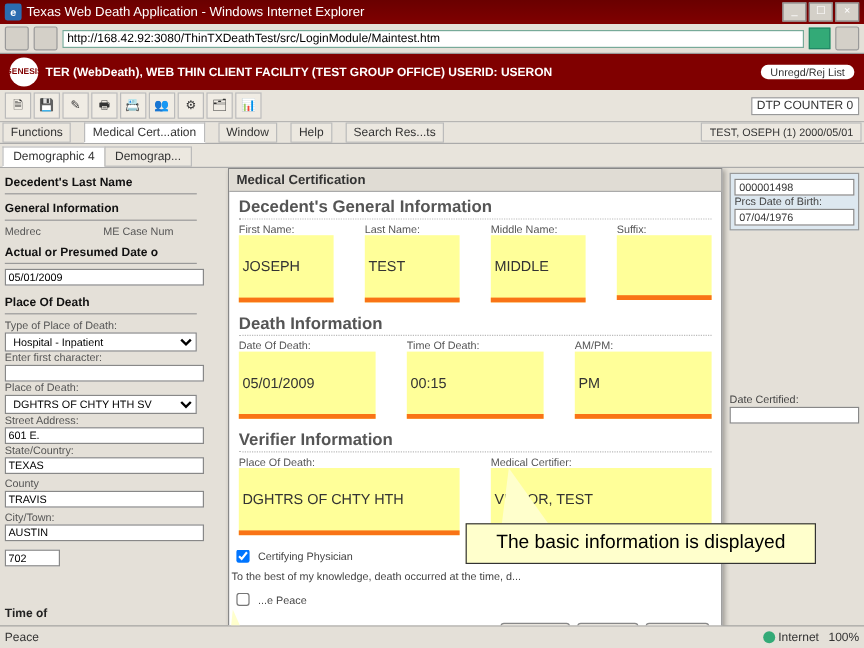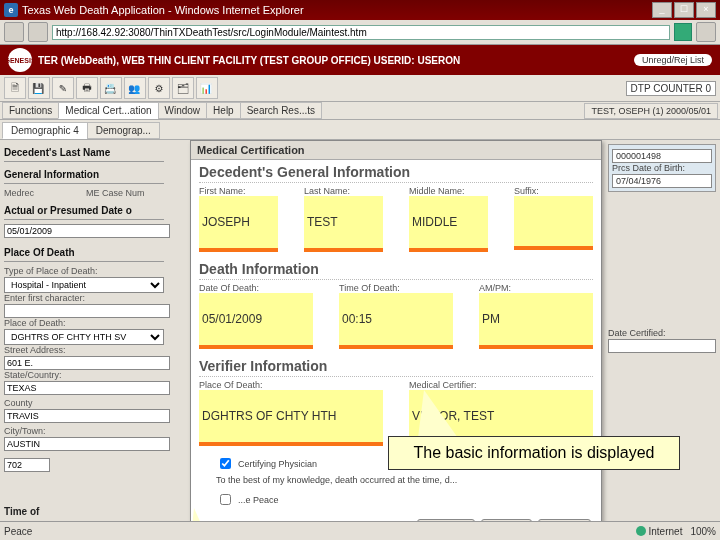--- a/index.html
+++ b/index.html
@@ -14,21 +14,21 @@
 .addrbar input{flex:1;font-size:10px;padding:1px 3px;border:1px solid #7a9;background:#fff}
 .addrbar .go{width:16px;height:16px;background:#3a7;border:1px solid #286}
 .appheader{background:#800000;color:#fff;padding:3px 8px;display:flex;align-items:center;font-size:10px;font-weight:bold}
 .appheader .logo{width:24px;height:24px;background:#fff;border-radius:12px;margin-right:6px;display:flex;align-items:center;justify-content:center;font-size:7px;color:#800000}
 .appheader .apptitle{flex:1}
 .appheader .unreg{background:#fff;color:#333;border-radius:8px;padding:1px 8px;font-size:9px;font-weight:normal;cursor:pointer}
 .iconbar{background:#e8e4dc;padding:2px 4px;display:flex;gap:2px;border-bottom:1px solid #aaa;align-items:center}
 .ibtn{width:20px;height:20px;background:#f0ece4;border:1px solid #bbb;display:flex;align-items:center;justify-content:center;font-size:10px}
 .iconbar .spacer{flex:1}
 .dtp{font-size:10px;border:1px solid #999;background:#fff;padding:1px 4px}
-.menubar{background:#e8e4dc;display:flex;align-items:flex-end;border-bottom:1px solid #aaa;padding:0 2px;gap:0;font-size:10px}
+.menubar{background:#e8e4dc;display:flex;align-items:flex-start;border-bottom:1px solid #aaa;padding:0 2px;gap:12px;font-size:10px}
 .mtab{padding:2px 6px;border:1px solid #bbb;background:#ece8e0;margin-right:-1px;cursor:pointer}
 .mtab.sel{background:#fff;border-bottom:1px solid #fff}
 .menubar .mfill{flex:1}
 .menubar .userlbl{padding:2px 6px;border:1px solid #bbb;background:#ece8e0;font-size:9px}
 .subtabs{display:flex;background:#e8e4dc;padding:2px 2px 0 2px;gap:0;border-bottom:1px solid #aaa;font-size:10px}
 .stab{padding:2px 8px;border:1px solid #bbb;background:#ece8e0;margin-right:-1px;cursor:pointer}
 .stab.sel{background:#fff;border-bottom:1px solid #fff}
 .content{flex:1;position:relative;background:#e4e0d8;overflow:hidden}
 .leftform{position:absolute;left:4px;top:4px;width:160px;font-size:9px}
 .leftform .sect{font-weight:bold;color:#111;padding:3px 0;border-bottom:1px solid #999;margin-bottom:4px;font-size:10px}
@@ -40,21 +40,21 @@
 .rightstrip .val{background:#fff;border:1px solid #888;padding:1px 3px;font-size:9px;margin-top:1px}
 .rightstrip label{font-size:9px;color:#444}
 .popup{position:absolute;left:190px;top:0px;width:410px;background:#fff;border:1px solid #888;box-shadow:2px 2px 4px rgba(0,0,0,.3);font-size:9px;padding-bottom:6px}
 .popup .phdr{background:#e0dcd4;color:#333;font-weight:bold;padding:3px 6px;border-bottom:1px solid #aaa;font-size:11px}
 .popup .grp{padding:4px 8px 2px 8px}
 .popup .grptitle{font-weight:bold;color:#555;font-size:14px;margin-bottom:3px;border-bottom:1px dotted #bbb;padding-bottom:2px}
 .popup .frow{display:flex;gap:26px;margin-bottom:3px}
 .popup .fld{flex:1}
 .popup .fld label{display:block;font-size:9px;color:#555}
 .popup .fld .v{border-bottom:4px solid #f97316;background:#ffff99;padding:19px 3px;font-size:12px;min-height:12px}
-.popup .cert{padding:4px 25px;font-size:9px;color:#444}
+.popup .cert{padding:4px 2px;font-size:9px;color:#444}
 .popup .cert .cb{display:flex;align-items:center;gap:4px;margin-bottom:3px}
 .popup .cert input[type=checkbox]{width:11px;height:11px}
 .popup .btns{display:flex;justify-content:flex-end;gap:6px;padding:4px 10px}
 .popup .btns .b{border:1px solid #888;background:#e8e4dc;padding:2px 10px;border-radius:3px;font-size:10px;cursor:pointer}
 .callout{position:absolute;background:#ffffcc;border:1px solid #333;padding:6px 10px;font-family:Arial;font-size:16px;color:#000;text-align:center;line-height:1.25}
 .callout.c1{left:388px;top:296px;width:270px}
 .tail{position:absolute;width:0;height:0}
 .tail.t1{left:418px;top:250px;border-left:6px solid transparent;border-right:34px solid transparent;border-bottom:48px solid #ffffcc}
 .tail.t1b{left:417px;top:248px;border-left:7px solid transparent;border-right:36px solid transparent;border-bottom:50px solid #333;z-index:-1}
 .tail.t2{left:188px;top:368px;border-left:6px solid transparent;border-right:26px solid transparent;border-bottom:58px solid #ffffcc}

